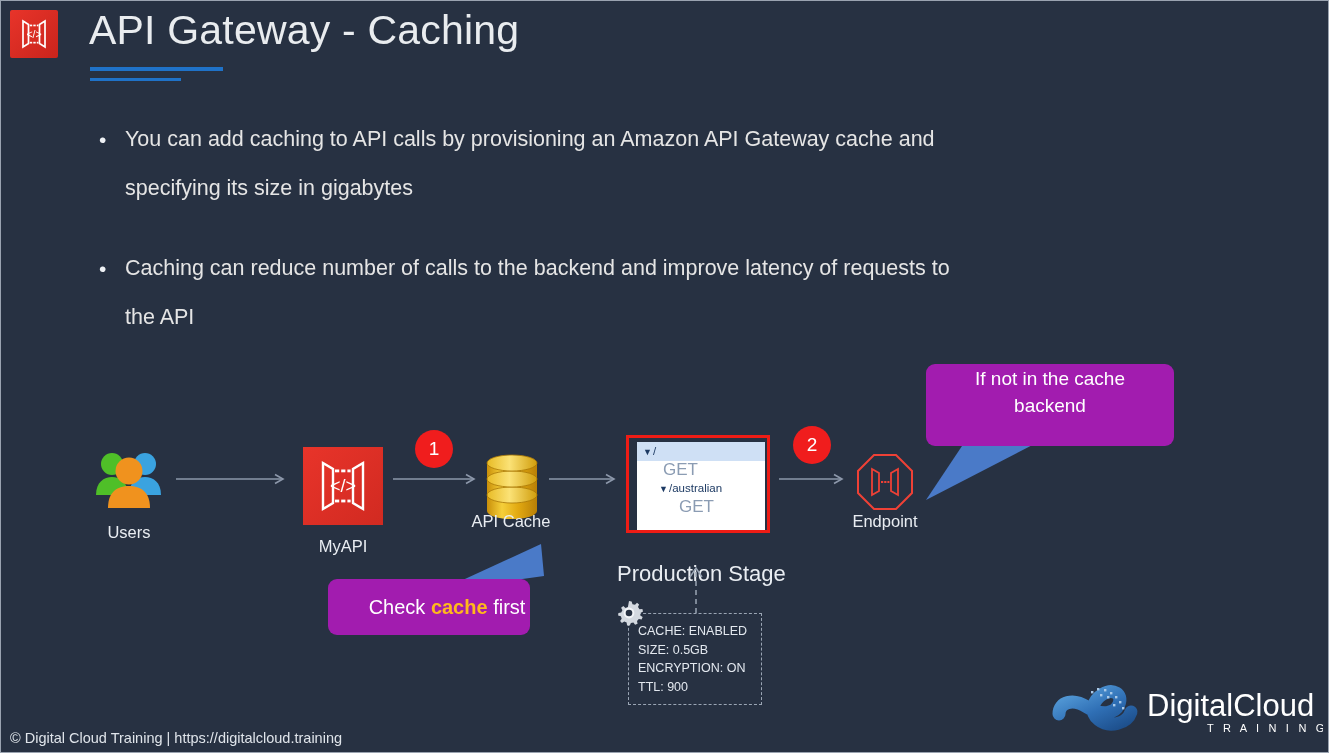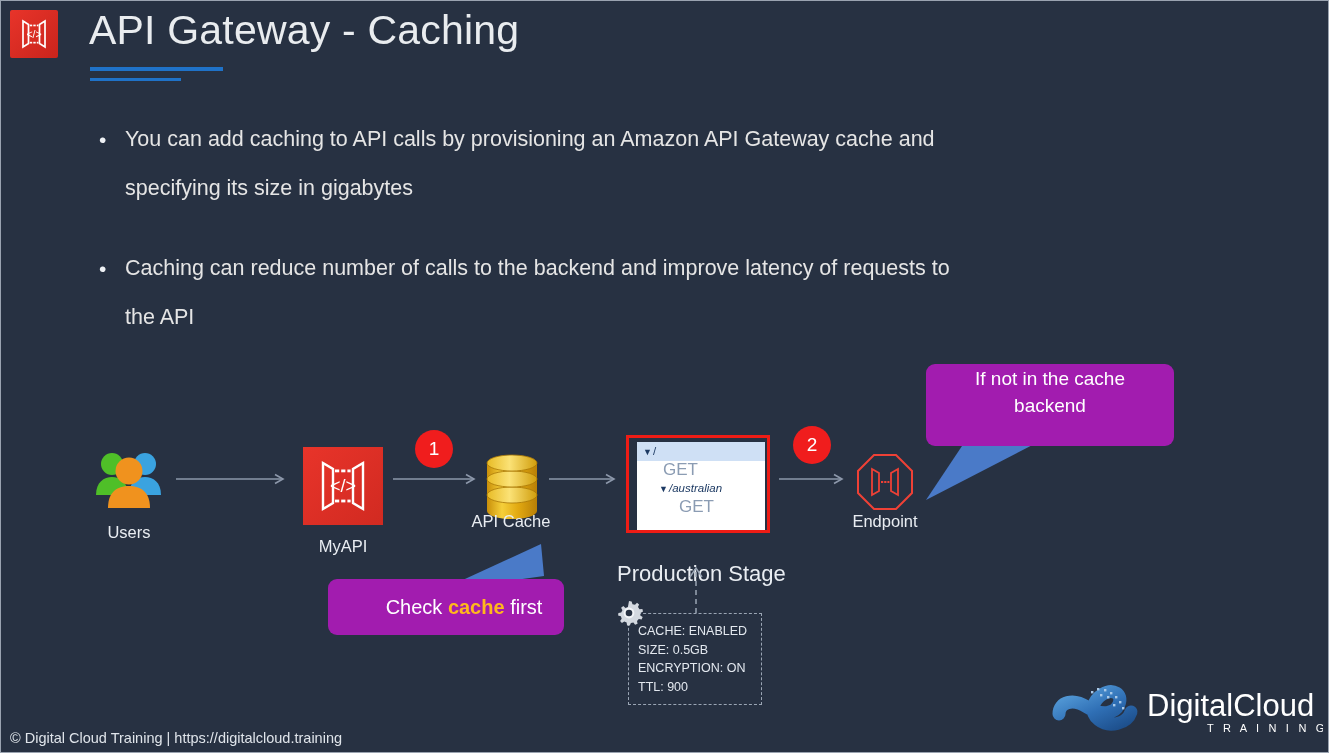--- a/index.html
+++ b/index.html
@@ -158,21 +158,21 @@
     width: 248px; height: 82px;
     font-size: 19px; line-height: 27px;
     padding-top: 1px;
   }
   #callout-miss-tail {
     position: absolute; left: 925px; top: 437px;
     width: 130px; height: 68px;
   }
   #callout-check {
     left: 327px; top: 578px;
-    width: 236px; height: 56px;
+    width: 202px; height: 56px;
     font-size: 20px; line-height: 56px; padding-left: 36px;
   }
   #callout-check-tail {
     position: absolute; left: 440px; top: 543px;
     width: 106px; height: 48px;
   }
 
   
   #config-box {
     position: absolute; left: 627px; top: 612px;
@@ -311,21 +311,21 @@
   </div>
 
   <div id="prod-stage-box">
     <div id="prod-stage-inner">
       <div class="tree-row sel" style="padding-left:6px;">
         <span class="caret">▼</span><span>/</span>
       </div>
       <div class="tree-row verb" style="padding-left:26px;">
         <span>GET</span>
       </div>
-      <div class="tree-row" style="padding-left:22px;font-style:italic;">
+      <div class="tree-row" style="padding-left:22px;">
         <span class="caret">▼</span><span>/australian</span>
       </div>
       <div class="tree-row verb" style="padding-left:42px;">
         <span>GET</span>
       </div>
     </div>
   </div>
   <div class="node-label" id="prod-stage-label">Production Stage</div>
 
   <div class="arrow" style="left:778px; top:472px; width:70px;">

